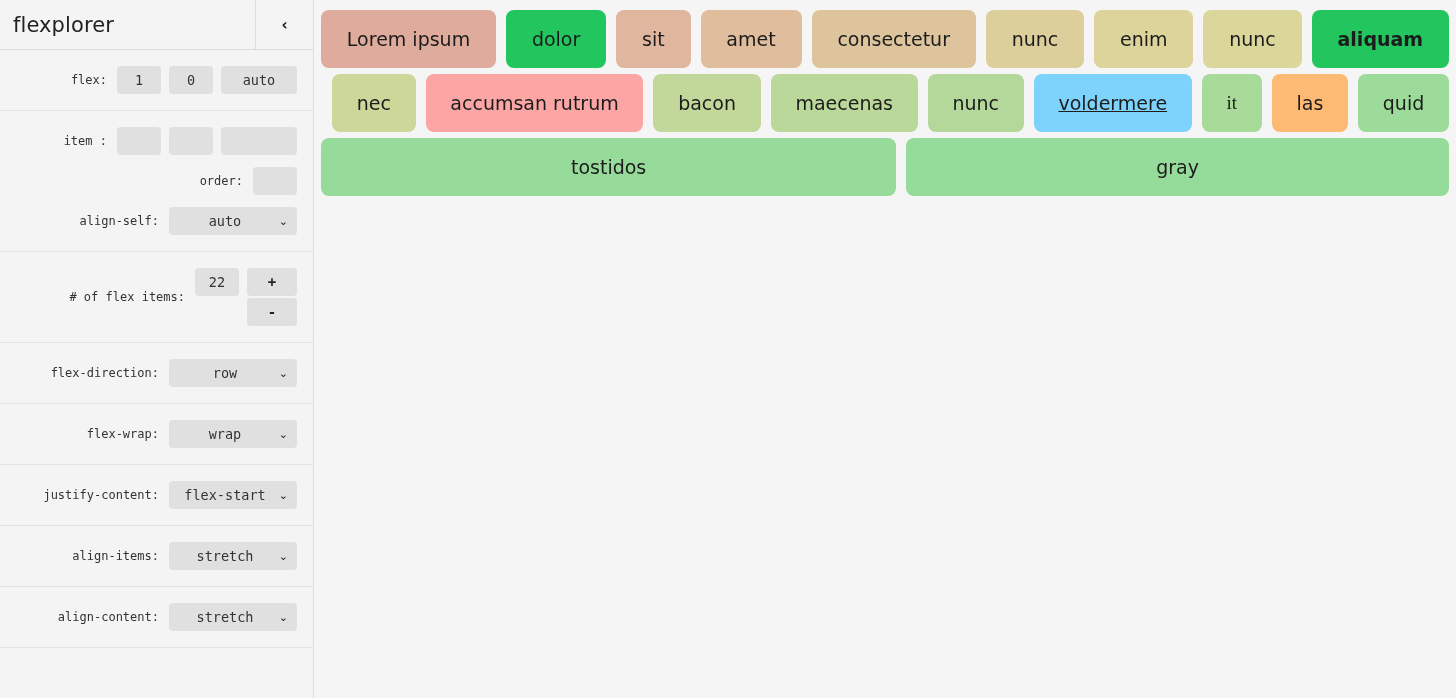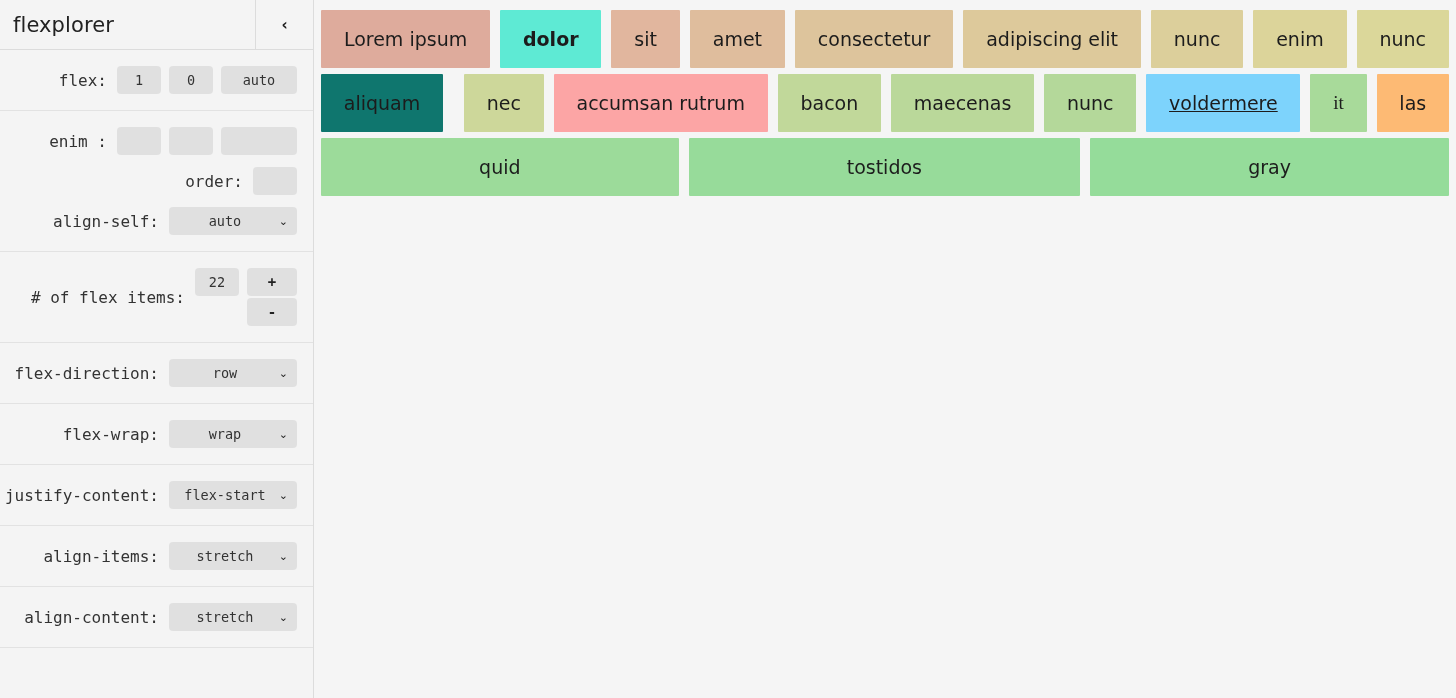--- a/index.html
+++ b/index.html
@@ -75,21 +75,21 @@
   }
   .ctrl-row {
     display: flex;
     align-items: center;
     justify-content: flex-end;
     padding: 6px 16px 6px 10px;
     box-sizing: border-box;
   }
   .ctrl-label {
     font-family: "DejaVu Sans Mono", monospace;
-    font-size: 16px;
+    font-size: 12px;
     color: #333333;
     text-align: right;
     margin-right: 10px;
     white-space: nowrap;
   }
   .fields {
     display: flex;
     align-items: flex-start;
     gap: 8px;
   }
@@ -182,21 +182,21 @@
     align-items: stretch;
     align-content: stretch;
     width: 100%;
     box-sizing: border-box;
     padding: 0 2px;
   }
   .flex-item {
     flex: 1 0 auto;
     min-height: 58px;
     margin: 3px 5px;
-    border-radius: 1px;
+    border-radius: 8px;
     display: flex;
     align-items: center;
     justify-content: center;
     font-family: "DejaVu Sans", sans-serif;
     font-size: 19px;
     color: #1c1c1c;
     padding: 0 22px;
     box-sizing: border-box;
     white-space: nowrap;
     cursor: default;
@@ -218,21 +218,21 @@
             <span class="ctrl-label">flex:</span>
             <div class="fields">
               <input type="text" class="tinput w-sm" value="1" style="">
               <input type="text" class="tinput w-sm" value="0" style="">
               <input type="text" class="tinput w-lg" value="auto" style="">
             </div>
           </div>
         </div>
         <div class="ctrl-section">
           <div class="ctrl-row">
-            <span class="ctrl-label">enim :</span>
+            <span class="ctrl-label">item :</span>
             <div class="fields">
               <input type="text" class="tinput w-sm" style="">
               <input type="text" class="tinput w-sm" style="">
               <input type="text" class="tinput w-lg" style="">
             </div>
           </div>
           <div class="ctrl-row">
             <span class="ctrl-label">order:</span>
             <div class="fields">
               <input type="text" class="tinput w-xs" style="">
@@ -296,29 +296,28 @@
               <span class="select-wrap"><select class="tselect"><option value="stretch">stretch</option><option value="flex-start">flex-start</option><option value="flex-end">flex-end</option><option value="center">center</option><option value="space-between">space-between</option><option value="space-around">space-around</option></select><span class="chev">⌄</span></span>
             </div>
           </div>
         </div>
       </div>
   </div>
 
   <div class="canvas">
     <div class="flex-container" id="flex-container">
         <div class="flex-item" style="background: rgb(222, 171, 156);">Lorem ipsum</div>
-        <div class="flex-item" style="background: #5eead4; font-weight: bold;">dolor</div>
+        <div class="flex-item" style="background: #22c55e;">dolor</div>
         <div class="flex-item" style="background: rgb(225, 182, 158);">sit</div>
         <div class="flex-item" style="background: rgb(223, 189, 157);">amet</div>
         <div class="flex-item" style="background: rgb(221, 196, 156);">consectetur</div>
-        <div class="flex-item" style="background: rgb(221, 201, 155);">adipiscing elit</div>
         <div class="flex-item" style="background: rgb(220, 207, 155);">nunc</div>
         <div class="flex-item" style="background: rgb(220, 212, 154);">enim</div>
         <div class="flex-item" style="background: rgb(219, 215, 154);">nunc</div>
-        <div class="flex-item" style="background: #0f766e;">aliquam</div>
+        <div class="flex-item" style="background: #22c55e; font-weight: bold;">aliquam</div>
         <div class="flex-item" style="background: rgb(205, 215, 154); margin-left: 16px;">nec</div>
         <div class="flex-item" style="background: #fca5a5;">accumsan rutrum</div>
         <div class="flex-item" style="background: rgb(193, 216, 154);">bacon</div>
         <div class="flex-item" style="background: rgb(186, 216, 154);">maecenas</div>
         <div class="flex-item" style="background: rgb(180, 216, 154);">nunc</div>
         <div class="flex-item" style="background: #7dd3fc; text-decoration: underline;">voldermere</div>
         <div class="flex-item" style="background: rgb(168, 218, 154); font-family: Liberation Serif, serif;">it</div>
         <div class="flex-item" style="background: #fdba74;">las</div>
         <div class="flex-item" style="background: rgb(156, 219, 154);">quid</div>
         <div class="flex-item" style="background: rgb(151, 219, 154);">tostidos</div>

